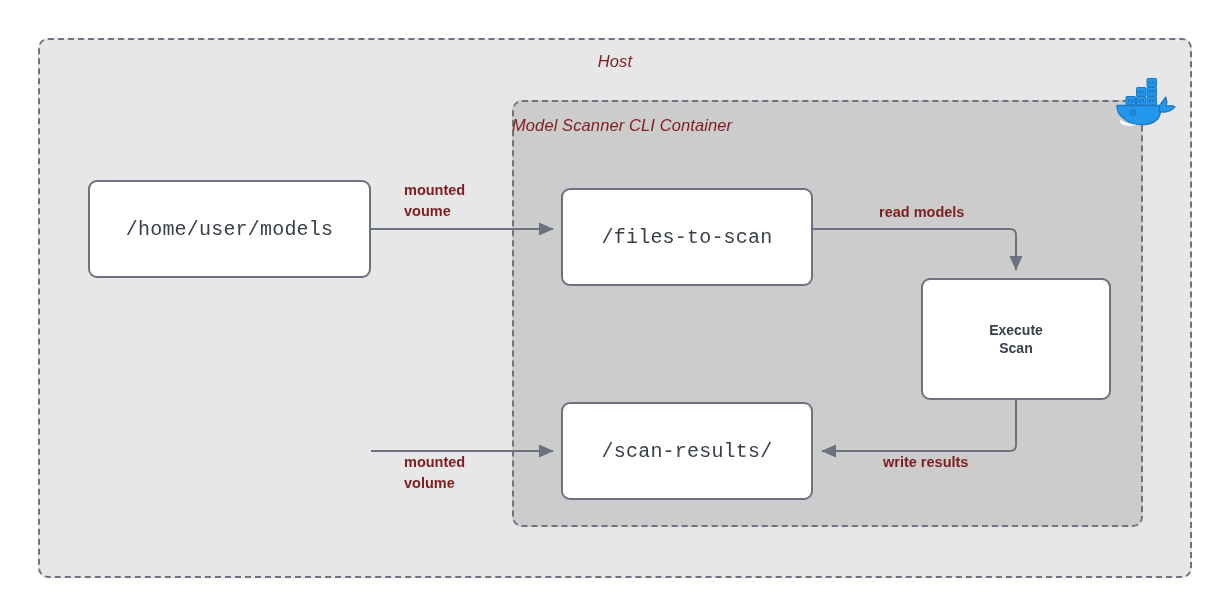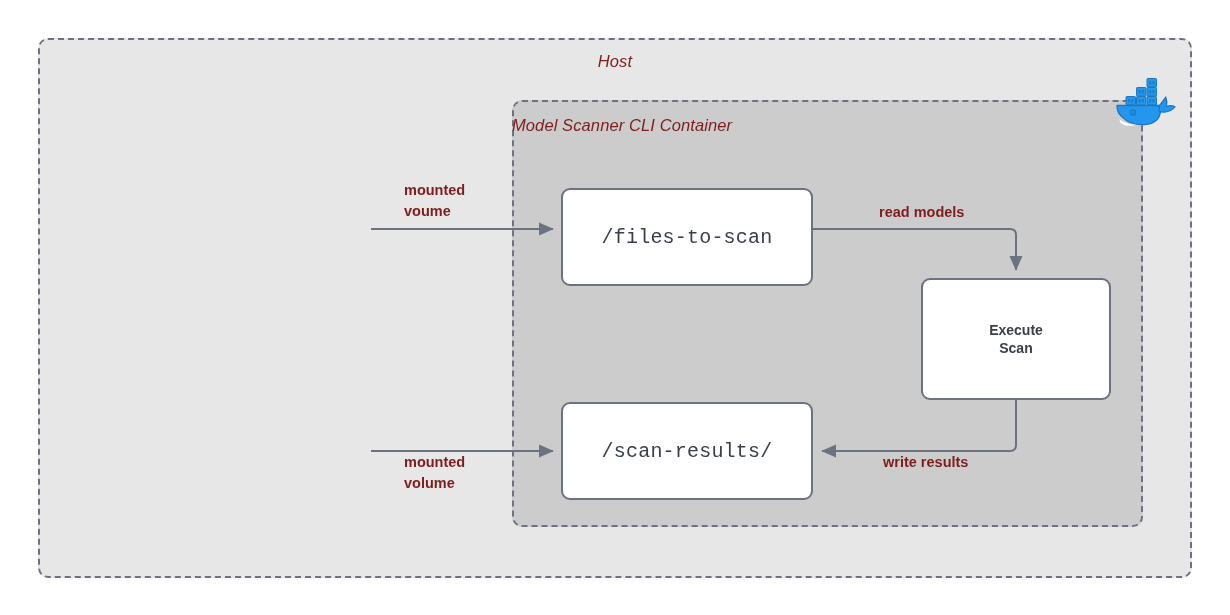--- a/index.html
+++ b/index.html
@@ -92,20 +92,21 @@
       </marker>
     </defs>
     <g fill="none" stroke="#6c7280" stroke-width="2" stroke-linejoin="round" stroke-linecap="butt">
       <path d="M 371 229 L 553 229" marker-end="url(#arrow-r)"></path>
       <path d="M 813 229 L 1010 229 Q 1016 229 1016 235 L 1016 270" marker-end="url(#arrow-d)"></path>
       <path d="M 371 451 L 553 451" marker-end="url(#arrow-r)"></path>
       <path d="M 1016 400 L 1016 445 Q 1016 451 1010 451 L 822 451" marker-end="url(#arrow-l)"></path>
     </g>
   </svg>
 
+  <div class="node mono" id="node-host-models">/home/user/models</div>
   <div class="node mono" id="node-files-to-scan">/files-to-scan</div>
   <div class="node sans" id="node-execute-scan" style="white-space:pre-line">Execute
 Scan</div>
   <div class="node mono" id="node-scan-results">/scan-results/</div>
 
   <div class="edge-label" id="lbl-mounted-voume">mounted
 voume</div>
   <div class="edge-label" id="lbl-read-models">read models</div>
   <div class="edge-label" id="lbl-mounted-volume">mounted
 volume</div>

